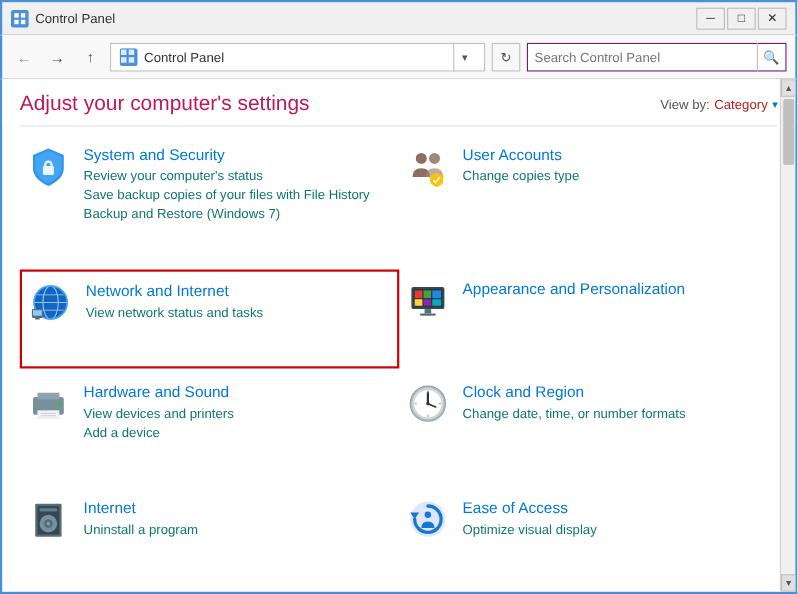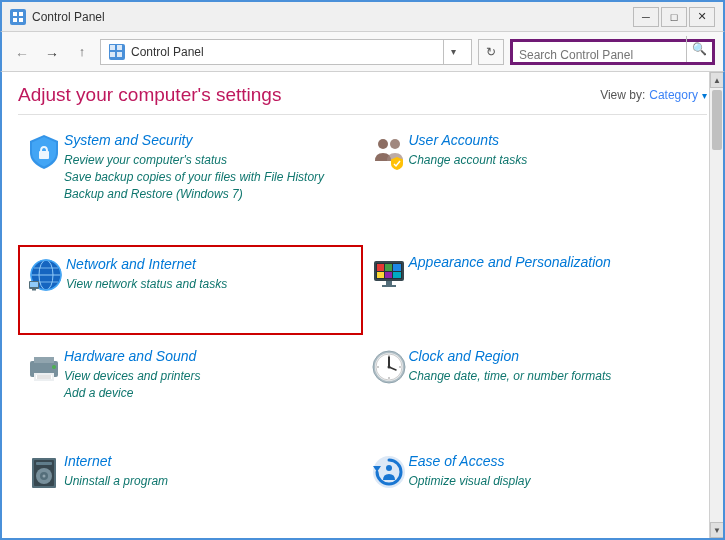--- a/index.html
+++ b/index.html
@@ -105,24 +105,24 @@
       cursor: pointer; font-size: 10px; color: #555;
       display: flex; align-items: center; justify-content: center;
     }
     .refresh-btn {
       width: 26px; height: 26px;
       background: none; border: 1px solid #c0c0c0;
       cursor: pointer; font-size: 12px; color: #555;
       display: flex; align-items: center; justify-content: center;
     }
     .search-box {
-      width: 205px;
+      width: 236px;
       height: 26px;
-      border: 3px solid #701a75;
-      display: flex; align-items: flex-end;
+      border: 1px solid #701a75;
+      display: flex; align-items: center;
       background: #fff;
     }
     .search-input {
       flex: 1;
       border: none;
       outline: none;
       padding: 0 6px;
       font-size: 12px;
       color: #999;
       background: transparent;
@@ -160,21 +160,21 @@
     }
     .view-by {
       display: flex;
       align-items: center;
       gap: 4px;
       font-size: 12px;
       color: #555;
       text-align: center;
     }
     .view-by-label { color: #555; }
-    .view-by-value { color: #3b82f6; cursor: pointer; }
+    .view-by-value { color: #b91c1c; cursor: pointer; }
     .view-by-arrow { color: #0078d7; font-size: 10px; }
 
     .divider {
       height: 1px;
       background: #e0e0e0;
       margin: 0 16px;
     }
 
     .categories-grid {
       display: grid;
@@ -182,23 +182,23 @@
       padding: 8px 16px;
       overflow-y: auto;
       flex: 1;
       gap: 4px 0;
     }
 
     .category-item {
       display: flex;
       align-items: flex-start;
       padding: 8px 6px;
+      gap: 12px;
       cursor: pointer;
       position: relative;
-      font-style: italic;
     }
     .category-item.highlighted {
       border: 2px solid #cc0000;
     }
 
     .cat-icon {
       width: 40px;
       height: 40px;
       flex-shrink: 0;
       display: flex; align-items: center; justify-content: center;
@@ -333,21 +333,21 @@
           <circle cx="26" cy="13" r="5" fill="#a1887f"></circle>
           <path d="M18 30 Q18 22 26 22 Q34 22 34 30" fill="#a1887f" opacity="0.7"></path>
 
           <path d="M28 26 L34 28.5 L34 33 Q34 37 28 39 Q22 37 22 33 L22 28.5 Z" fill="#ffc107"></path>
           <path d="M25 33 L27 35 L31 30" stroke="#fff" stroke-width="1.5" fill="none"></path>
         </svg>
       </div>
       <div class="cat-text">
         <div class="cat-title">User Accounts</div>
         <div class="cat-desc">
-          <span>Change account tasks</span>
+          <span>Change copies type</span>
         </div>
       </div>
     </div>
 
     <div class="category-item highlighted" style="border: 2px solid #cc0000;">
       <div class="cat-icon">
         <svg width="40" height="40" viewBox="0 0 40 40">
 
           <circle cx="20" cy="20" r="15" fill="#1565c0" stroke="#1976d2" stroke-width="1"></circle>
           <ellipse cx="20" cy="20" rx="7" ry="15" fill="none" stroke="#90caf9" stroke-width="1"></ellipse>

